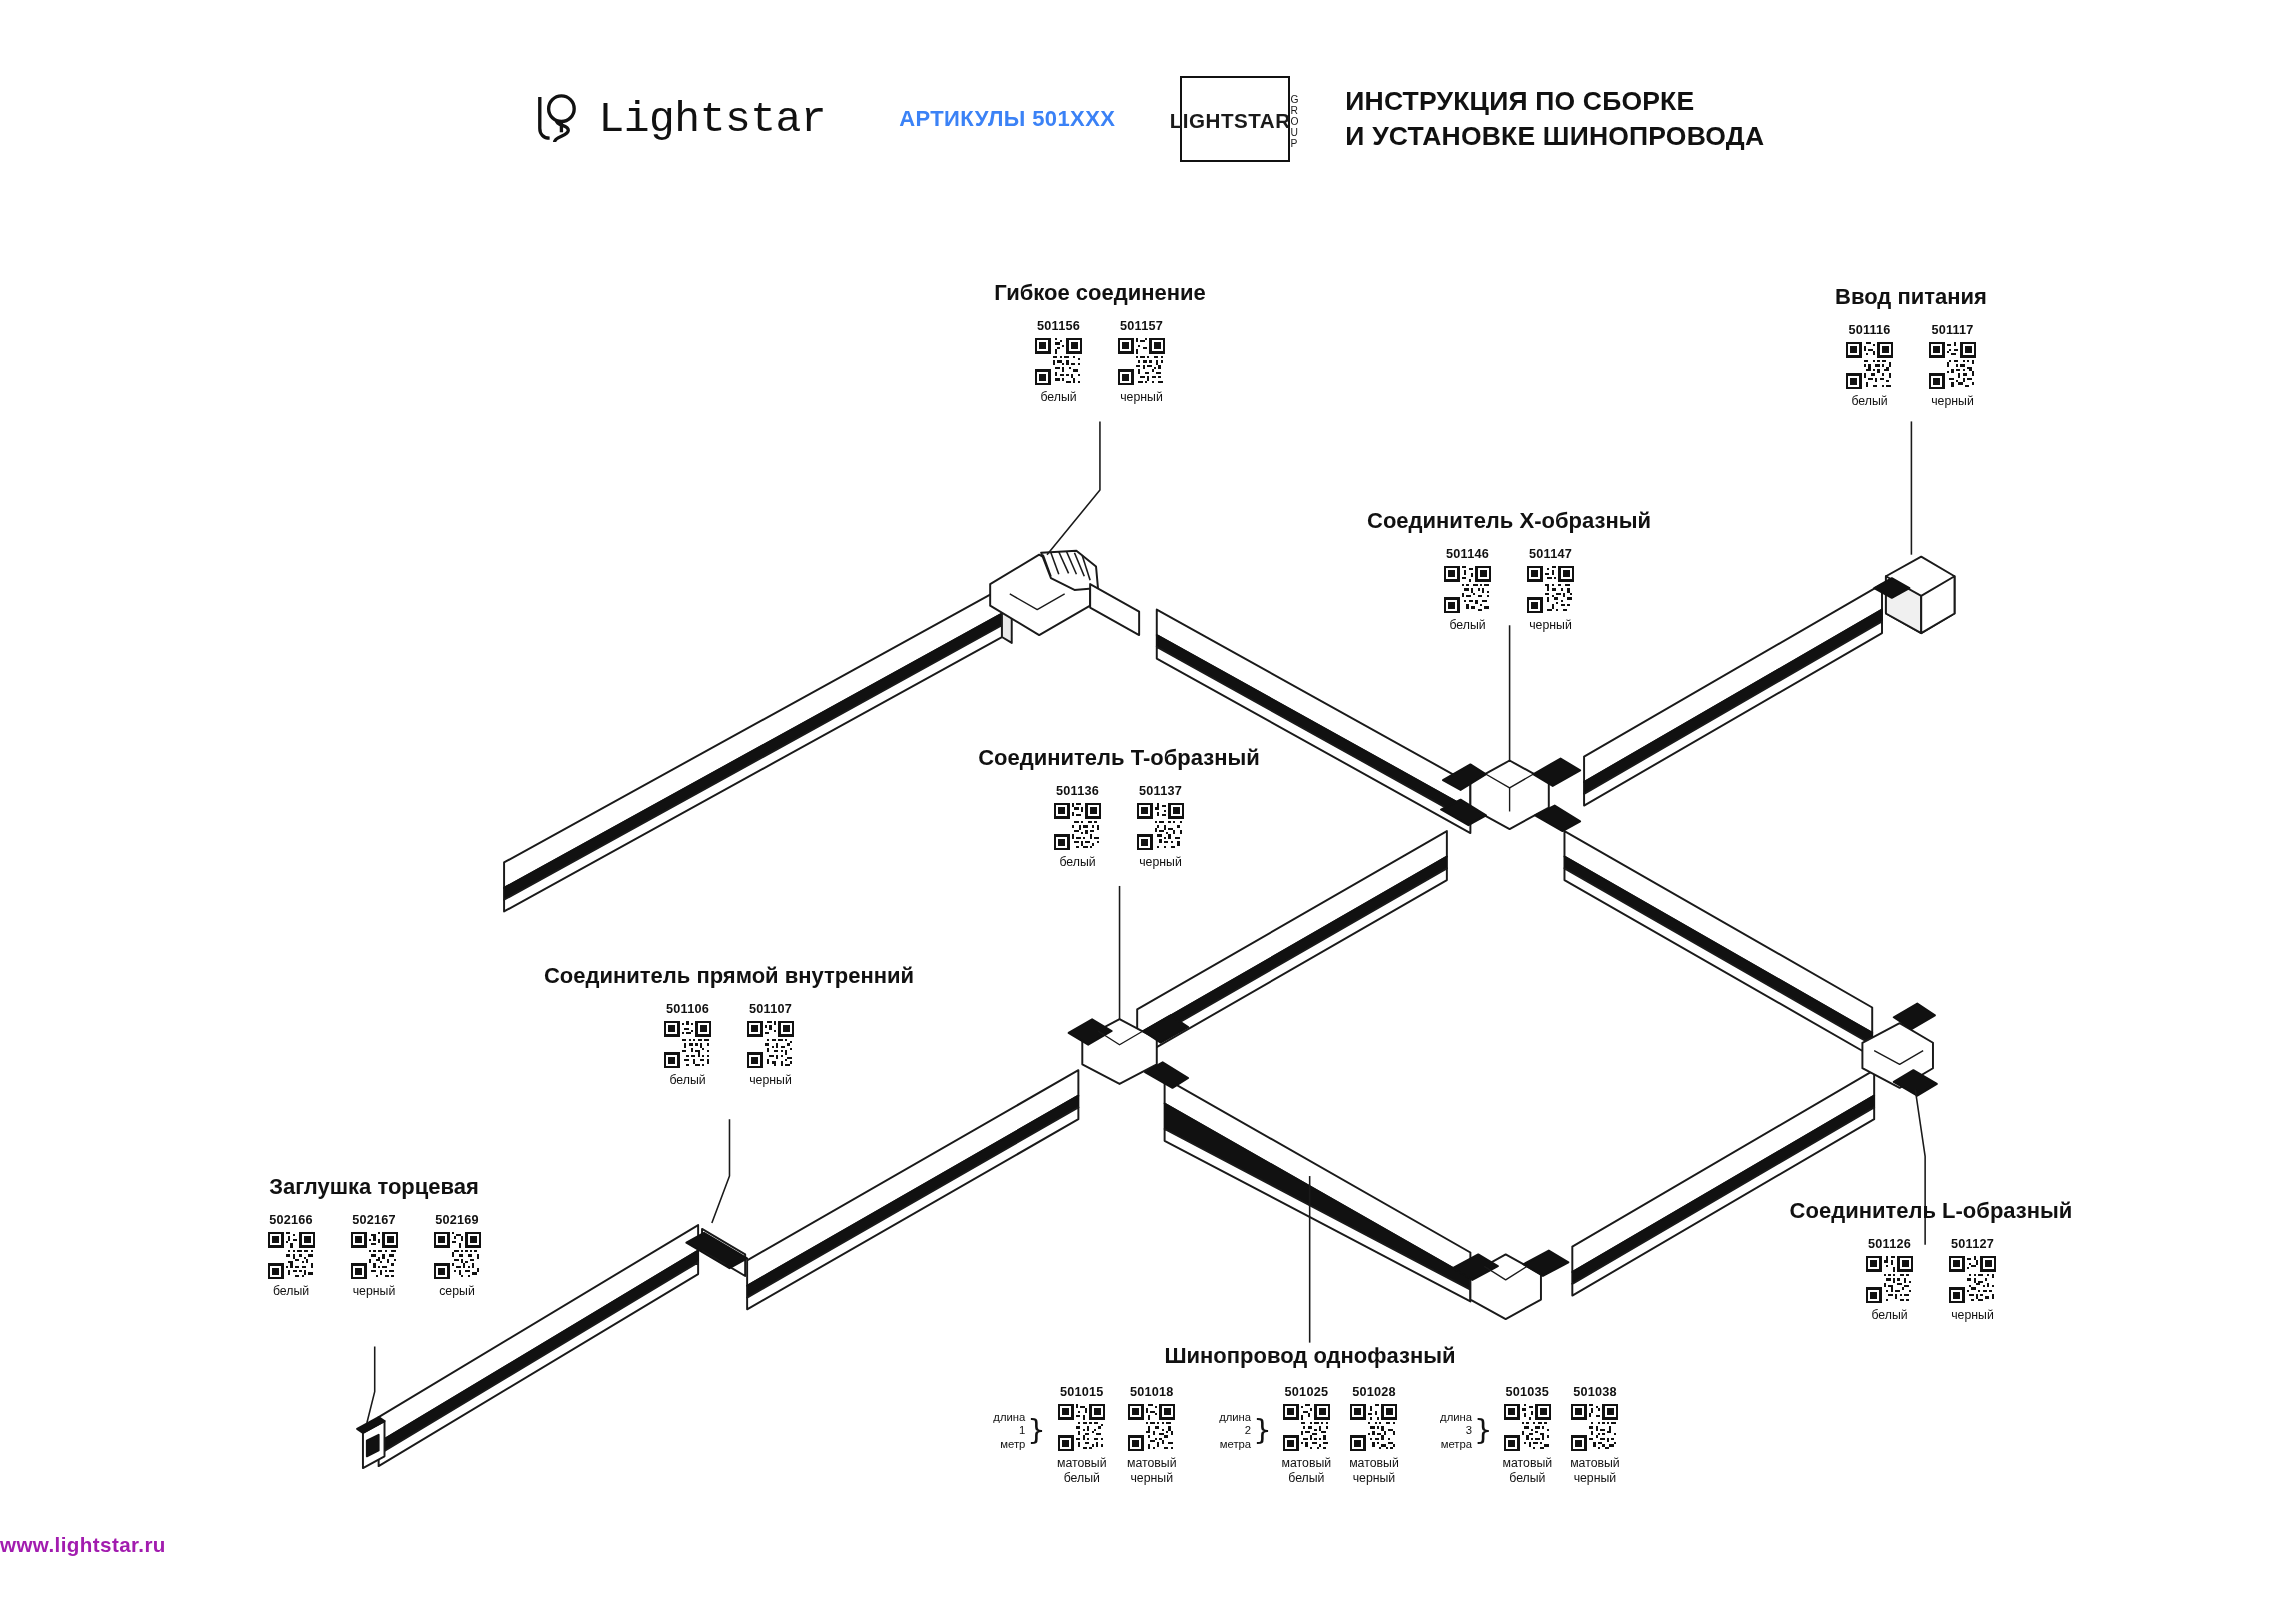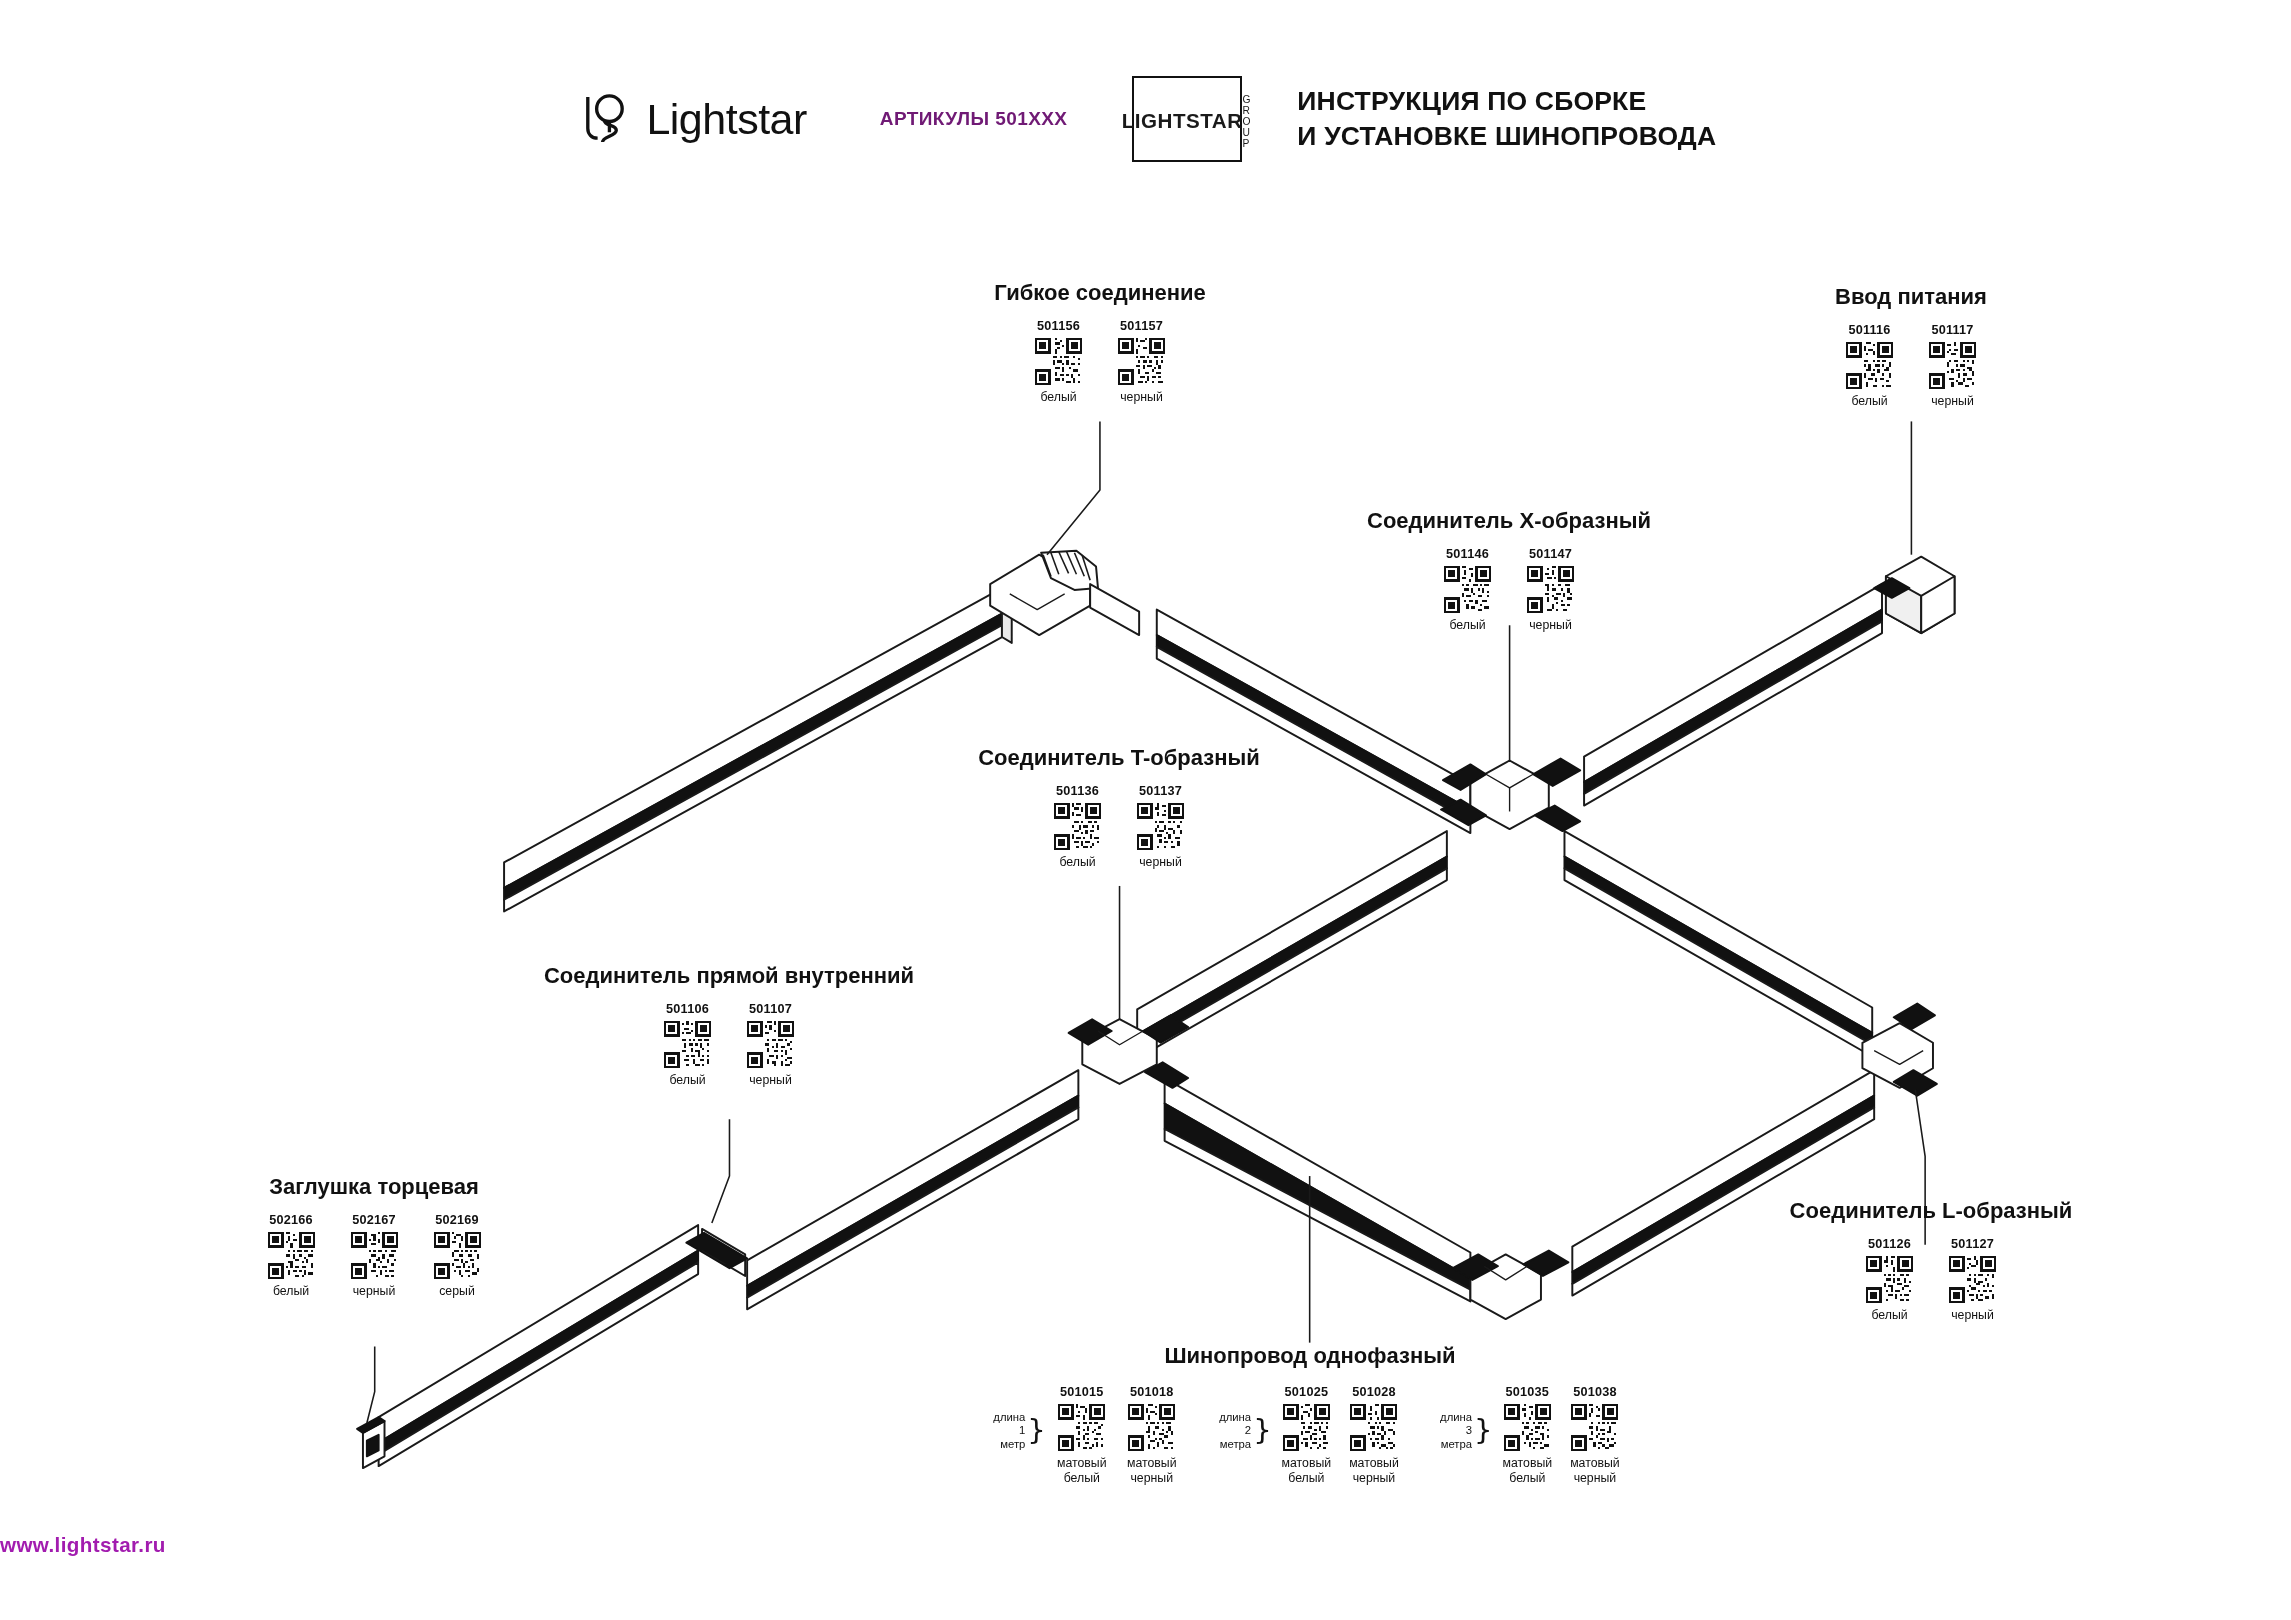--- a/index.html
+++ b/index.html
@@ -25,25 +25,26 @@
     align-items: center;
     gap: 0px;
   }
   .logo-block {
     display: flex; align-items: center; gap: 13.7px;
   }
   .logo-mark { width: 57px; height: 61px; }
   .logo-word {
     font-size: 43px; font-weight: 400; letter-spacing: -0.5px;
     color: #111;
+    font-family: Liberation Mono, monospace;
   }
   .articles {
     margin-left: 73px;
-    font-size: 19px; font-weight: bold; letter-spacing: 0.4px;
-    color: #701a75;
+    font-size: 22px; font-weight: bold; letter-spacing: 0.4px;
+    color: #3b82f6;
     white-space: nowrap;
   }
   .group-badge {
     margin-left: 65px;
     width: 110px; height: 86px;
     border: 2px solid #111;
     display: flex; 
     align-items: center; justify-content: center;
     padding-top: 3.9px;
   }

